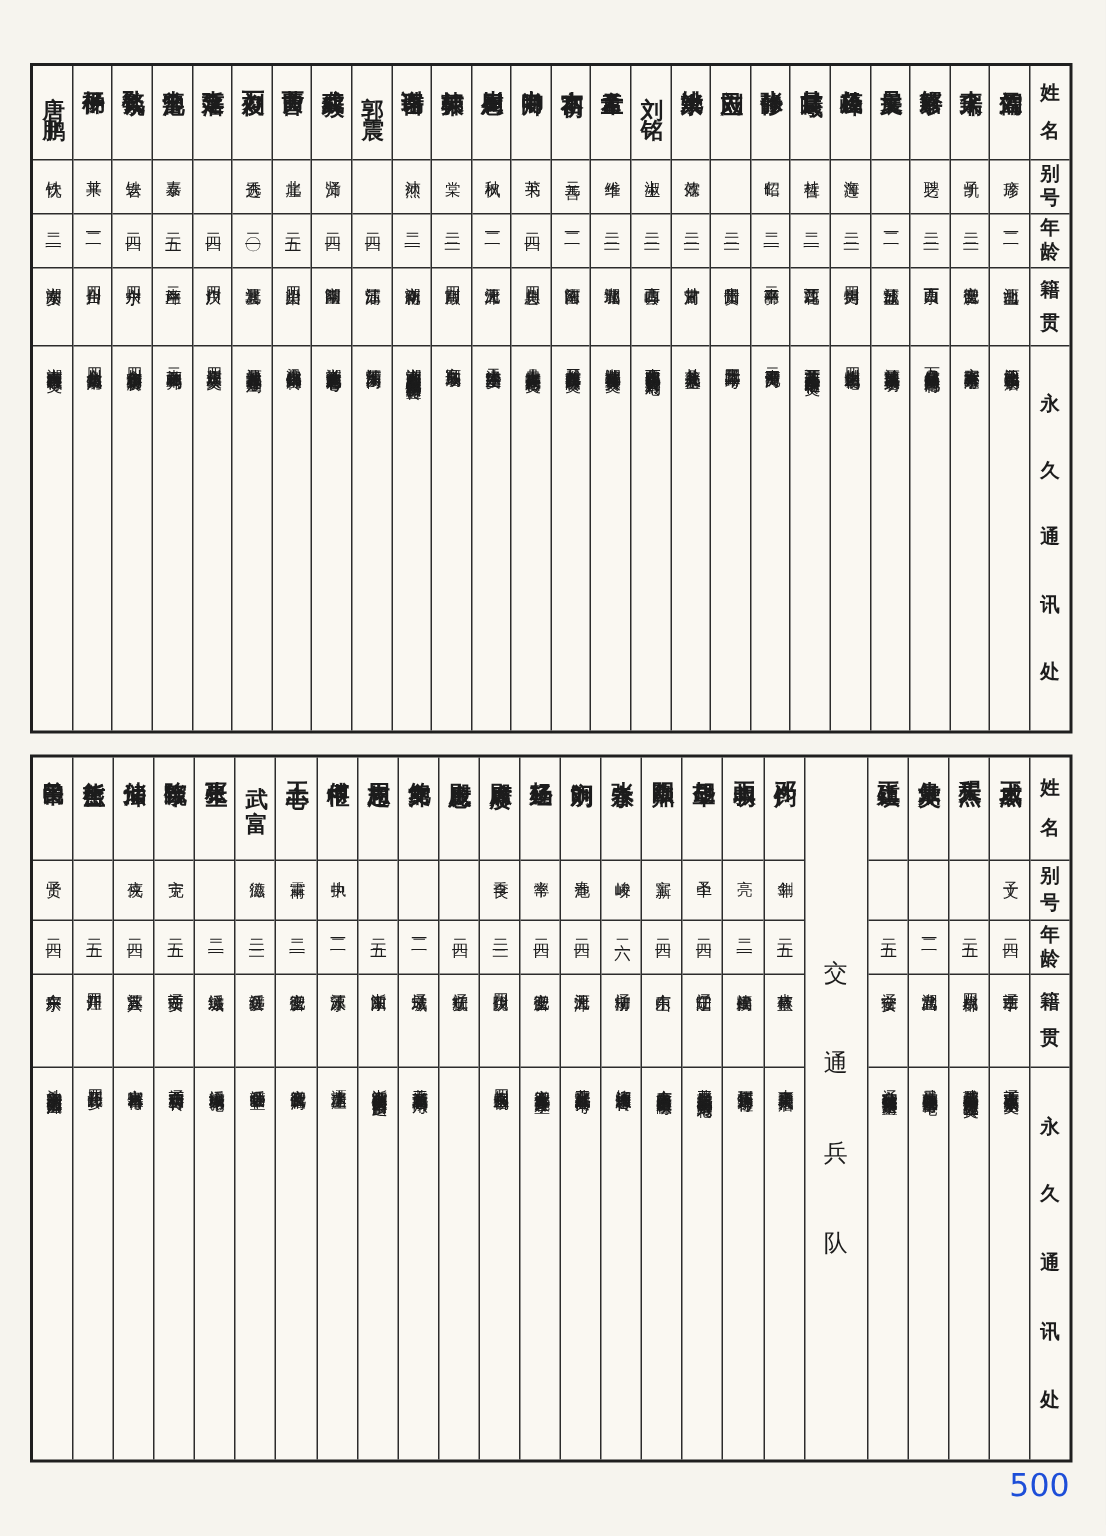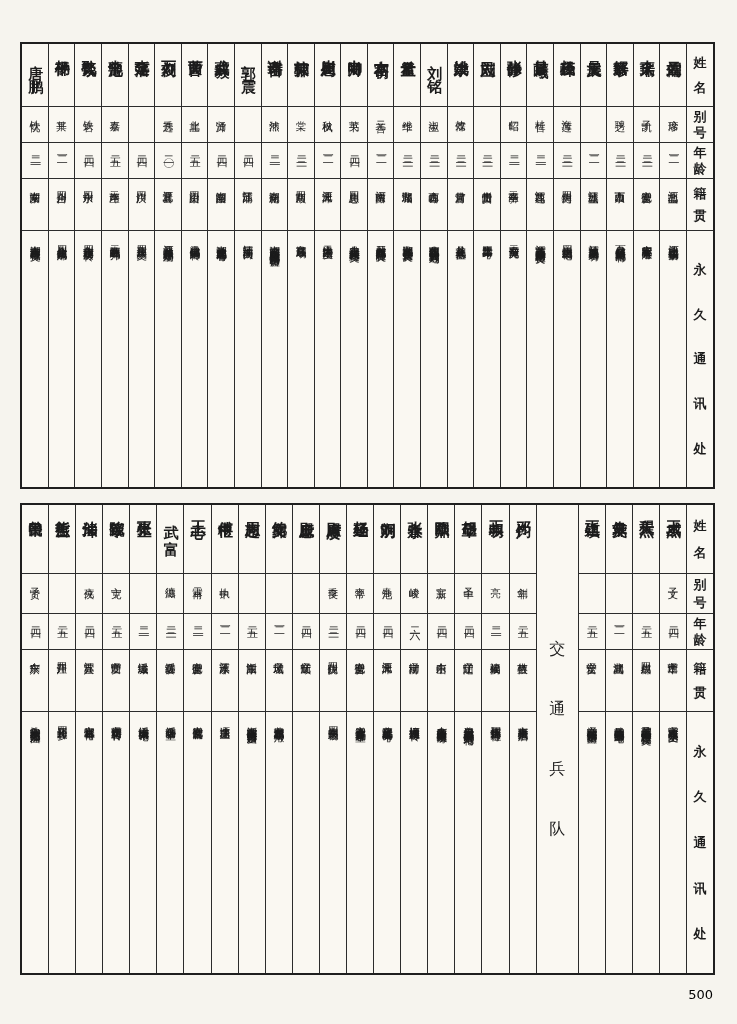--- a/index.html
+++ b/index.html
@@ -72,21 +72,21 @@
   .c-addr .v{font-size:10.5px;letter-spacing:0.5px;padding-top:6px;line-height:1.12;max-height:100%;}
   
   .hcell{
     display:flex;flex-direction:column;
     align-items:center;justify-content:space-evenly;
     box-sizing:border-box;
   }
   .hcell span{font-size:13px;font-weight:bold;line-height:1;}
   .pageno{
     position:absolute;right:24px;bottom:22px;
-    font-size:13px;color:#000000;
+    font-size:21px;color:#1d4ed8;
     font-family:"DejaVu Sans",sans-serif;
   }
 </style>
 </head>
 <body>
 
 <div class="page">
   <div id="table-top" class="dtable">
       <div class="col header-col">
         <div class="cell hcell c-name">

